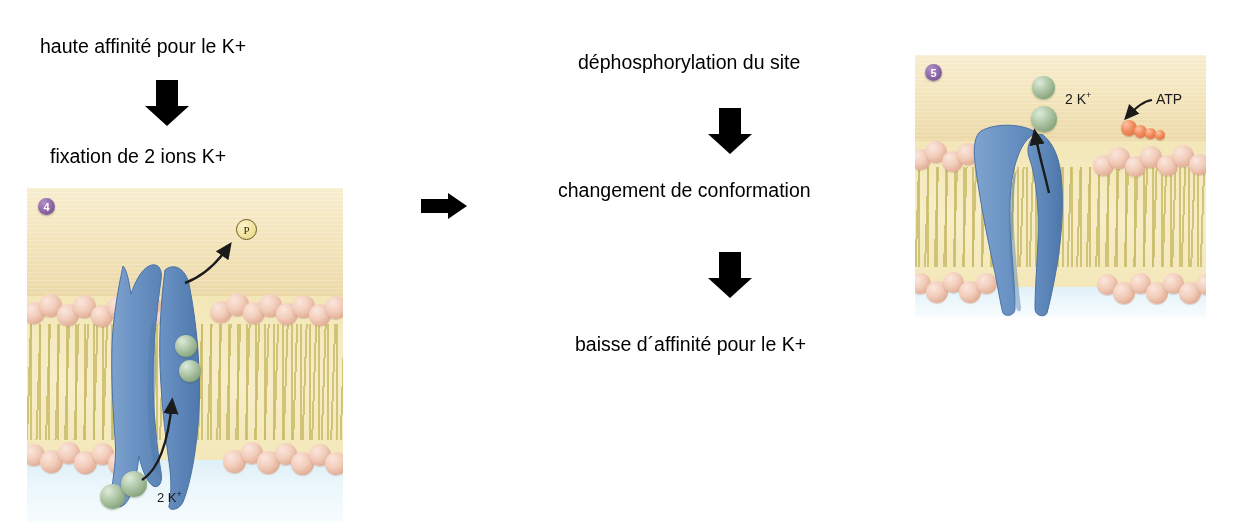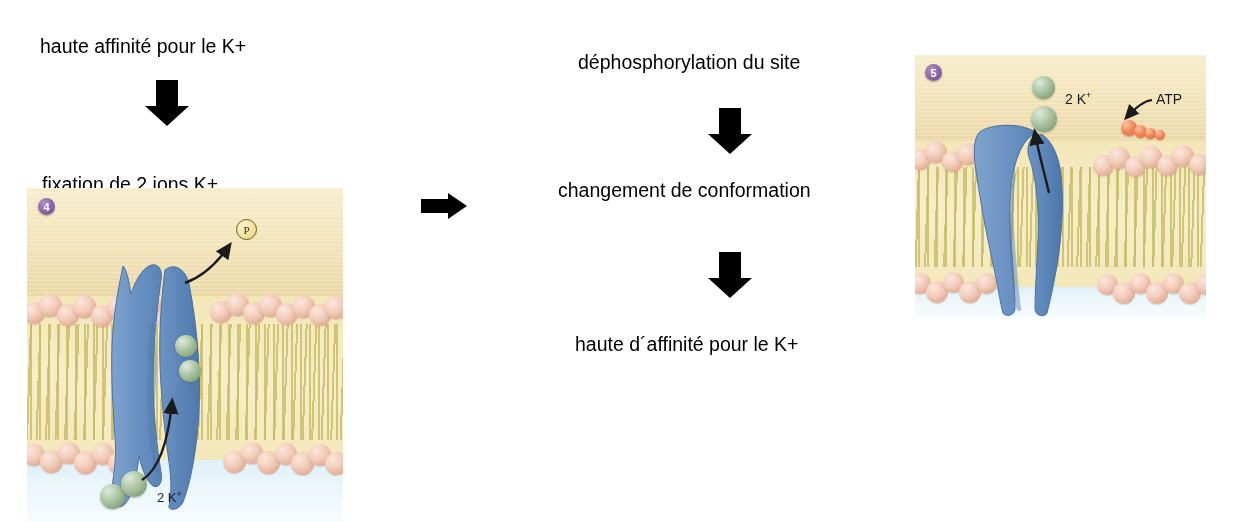--- a/index.html
+++ b/index.html
@@ -67,21 +67,21 @@
 </head>
 <body>
 
 <div class="txt" style="left:40px;top:36px;">haute affinité pour le K+</div>
 
 <div class="arrow-down" style="left:145px;top:80px;">
   <div class="shaft"></div>
     <div class="head"></div>
 </div>
 
-<div class="txt" style="left:42px;top:146px;margin-top:28px;">fixation de 2 ions K+</div>
+<div class="txt" style="left:50px;top:146px;">fixation de 2 ions K+</div>
 
 <div class="panel" style="left:27px;top:188px;width:316px;height:334px;">
 
   <div class="ecf" style="height:124px;">
     <div class="ecf-grad"></div>
       <div class="stripes"></div>
   </div>
 
   <div class="bilayer" style="top:108px;height:172px;">
     <div class="tails" style="top:28px;bottom:28px;"></div>
@@ -192,21 +192,21 @@
     <div class="head"></div>
 </div>
 
 <div class="txt" style="left:558px;top:180px;">changement de conformation</div>
 
 <div class="arrow-down" style="left:708px;top:252px;">
   <div class="shaft"></div>
     <div class="head"></div>
 </div>
 
-<div class="txt" style="left:575px;top:334px;">haute d´affinité pour le K+</div>
+<div class="txt" style="left:575px;top:334px;">baisse d´affinité pour le K+</div>
 
 <div class="panel" style="left:915px;top:55px;width:291px;height:262px;">
 
   <div class="ecf" style="height:100px;">
     <div class="ecf-grad"></div>
       <div class="stripes"></div>
   </div>
 
   <div class="bilayer" style="top:86px;height:152px;">
     <div class="tails" style="top:26px;bottom:26px;"></div>

